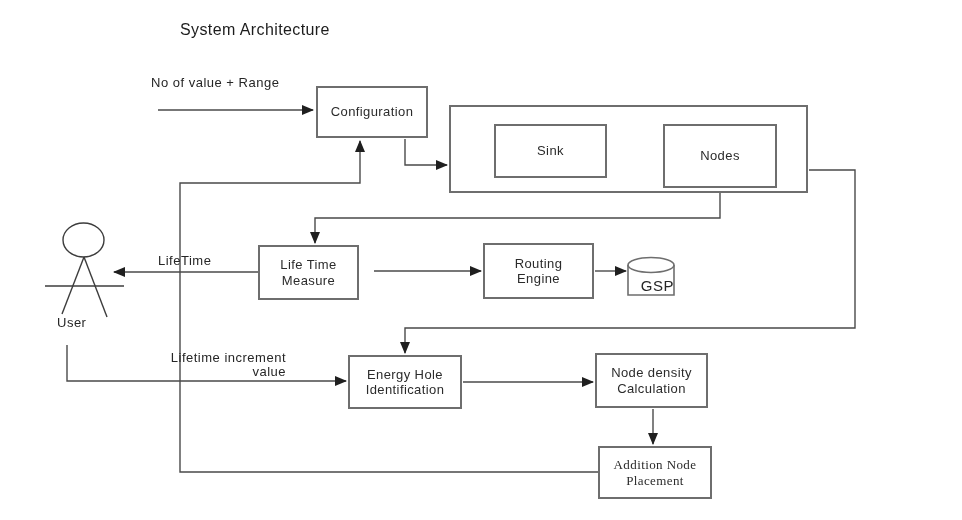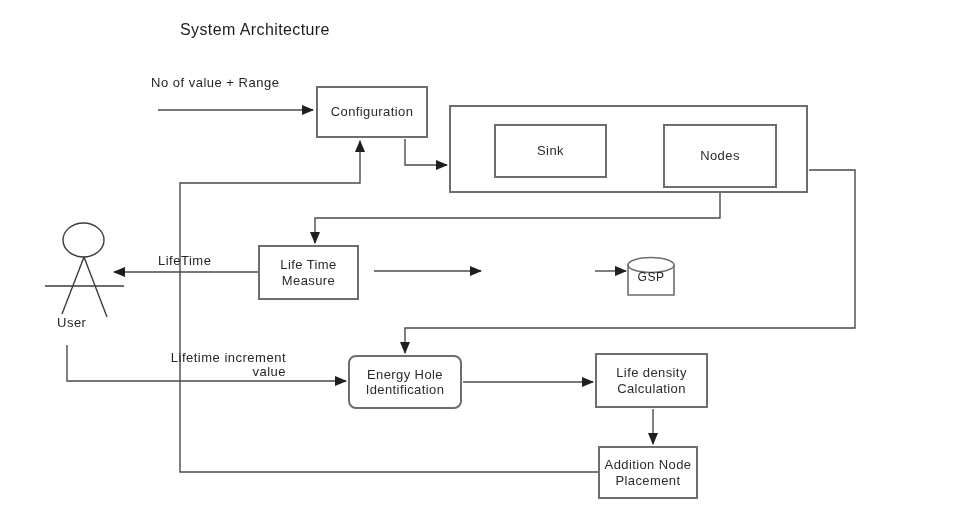--- a/index.html
+++ b/index.html
@@ -52,28 +52,28 @@
     font-size: 16px;
     letter-spacing: 0.4px;
     color: #1c1c1c;
   }
   #box-configuration { left: 316px; top: 86px;  width: 112px; height: 52px; }
   #box-network       { left: 449px; top: 105px; width: 359px; height: 88px; }
   #box-sink          { left: 494px; top: 124px; width: 113px; height: 54px; }
   #box-nodes         { left: 663px; top: 124px; width: 114px; height: 64px; }
   #box-ltm           { left: 258px; top: 245px; width: 101px; height: 55px; }
   #box-routing       { left: 483px; top: 243px; width: 111px; height: 56px; }
-  #box-energy        { left: 348px; top: 355px; width: 114px; height: 54px; border-radius: 8px; }
+  #box-energy        { left: 348px; top: 355px; width: 114px; height: 54px; }
   #box-density       { left: 595px; top: 353px; width: 113px; height: 55px; }
-  #box-addition      { left: 598px; top: 446px; width: 100px; height: 53px; }
+  #box-addition      { left: 598px; top: 446px; width: 114px; height: 53px; font-family: Liberation Serif, serif; }
   #lbl-nodes-range   { left: 151px; top: 76px; }
   #lbl-lifetime      { left: 158px; top: 254px; }
   #lbl-lifetime-increment { left: 146px; top: 351px; width: 140px; text-align: right; }
   #lbl-user          { left: 57px;  top: 316px; text-align: center; }
-  #lbl-gsp           { left: 628px; top: 271px; width: 46px; text-align: center; font-size: 12px; }
+  #lbl-gsp           { left: 628px; top: 278px; width: 46px; text-align: right; font-size: 15px; }
 </style>
 </head>
 <body>
 
 <div class="canvas">
 
   <svg class="layer" width="962" height="520" viewBox="0 0 962 520">
     <defs>
       <marker id="arrow" markerUnits="userSpaceOnUse" markerWidth="12" markerHeight="10" refX="11" refY="5" orient="auto">
         <polygon points="0,0 12,5 0,10" fill="#1f1f1f"></polygon>
@@ -106,23 +106,25 @@
   </svg>
 
   <div class="title">System Architecture</div>
 
   <div class="group-box" id="box-network"></div>
   <div class="box" id="box-sink">Sink</div>
   <div class="box" id="box-configuration">Configuration</div>
   <div class="box" id="box-nodes">Nodes</div>
   <div class="box" id="box-ltm">Life Time
 Measure</div>
+  <div class="box" id="box-routing">Routing
+Engine</div>
   <div class="box" id="box-energy">Energy Hole
 Identification</div>
-  <div class="box" id="box-density">Life density
+  <div class="box" id="box-density">Node density
 Calculation</div>
   <div class="box" id="box-addition">Addition Node
 Placement</div>
 
   <div class="lbl" id="lbl-nodes-range">No of value + Range</div>
   <div class="lbl" id="lbl-lifetime">LifeTime</div>
   <div class="lbl" id="lbl-lifetime-increment">Lifetime increment
 value</div>
   <div class="lbl" id="lbl-user">User</div>
   <div class="lbl" id="lbl-gsp">GSP</div>

